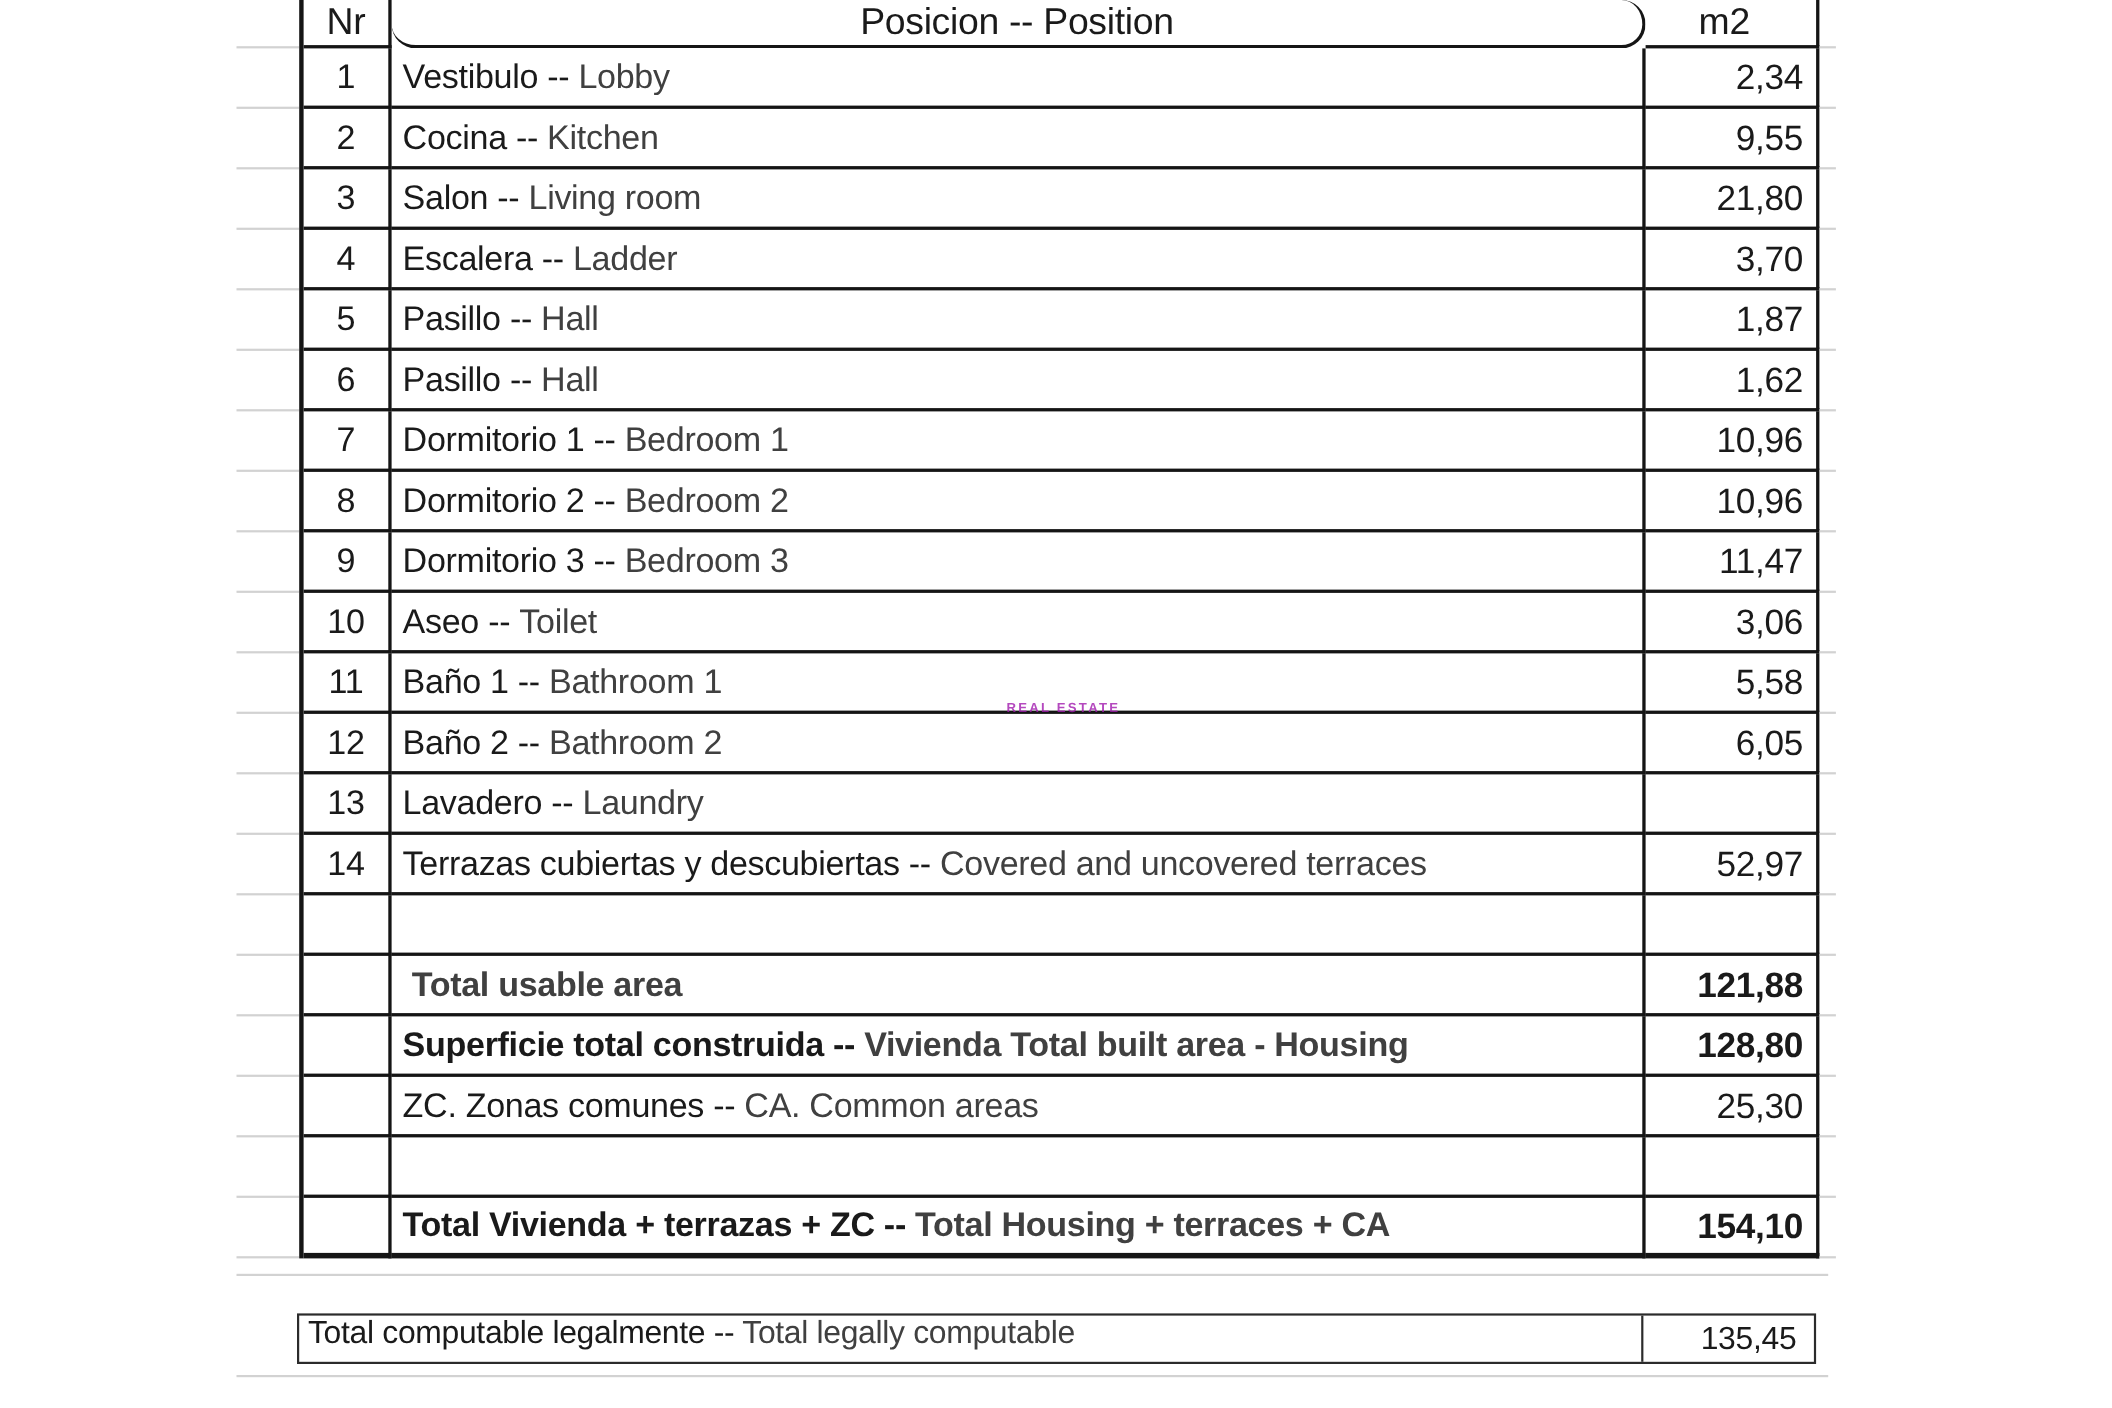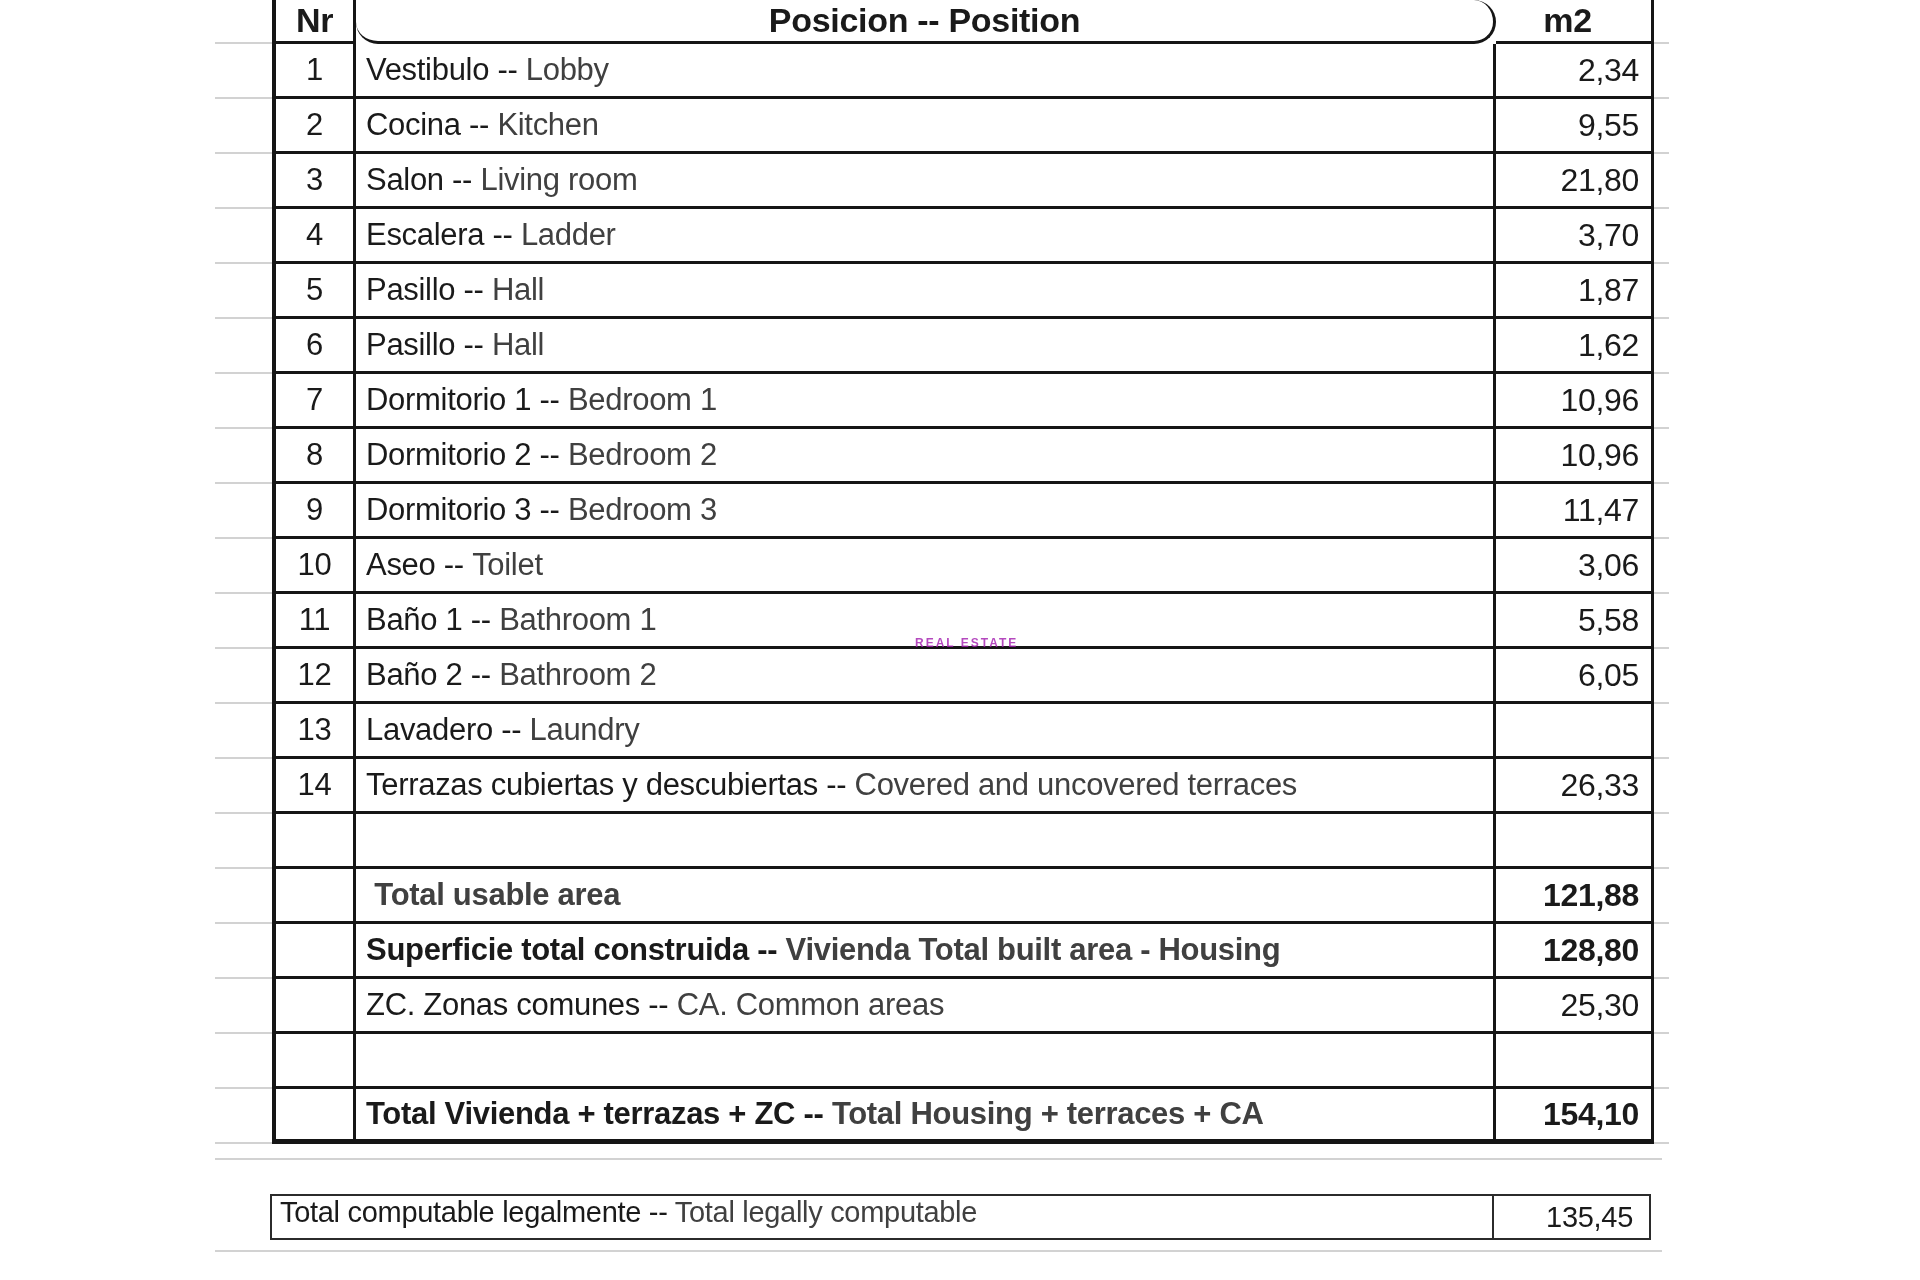--- a/index.html
+++ b/index.html
@@ -19,21 +19,21 @@
   .row.header{height:44px;}
   .cell{
     box-sizing:border-box;display:flex;align-items:center;
     border-right:3px solid #151515;border-bottom:3px solid #151515;
     font-size:31px;white-space:nowrap;overflow:hidden;
   }
   .row.last .cell{border-bottom-width:5px;}
   .c-nr{width:80px;justify-content:center;}
   .c-pos{width:1140px;padding-left:10px;}
   .c-m2{width:158px;justify-content:flex-end;padding-right:12px;font-size:32px;}
-  .row.header .cell{font-weight:700;font-size:34px;justify-content:center;padding:0;}
+  .row.header .cell{font-weight:400;font-size:34px;justify-content:center;padding:0;}
   .row.bold .cell{font-weight:700;}
   .en{color:#404040;}
   .es{color:#1a1a1a;}
   
   .footer-row{
     position:absolute;left:270px;top:1194px;width:1381px;height:46px;
     box-sizing:border-box;border:2px solid #2b2b2b;display:flex;
     background:#fff;
   }
   .footer-pos{flex:1;padding-left:8px;font-size:29px;white-space:nowrap;overflow:hidden;}
@@ -186,21 +186,21 @@
             <span class="en">&nbsp;Laundry</span>
           </div>
           <div class="cell c-m2"></div>
         </div>
         <div class="row">
           <div class="cell c-nr">14</div>
           <div class="cell c-pos">
             <span class="es">Terrazas cubiertas y descubiertas --</span>
             <span class="en">&nbsp;Covered and uncovered terraces</span>
           </div>
-          <div class="cell c-m2">26,33</div>
+          <div class="cell c-m2">52,97</div>
         </div>
         <div class="row">
           <div class="cell c-nr"></div>
           <div class="cell c-pos"></div>
           <div class="cell c-m2"></div>
         </div>
         <div class="row bold">
           <div class="cell c-nr"></div>
           <div class="cell c-pos">
             <span class="en">&nbsp;Total usable area</span>

